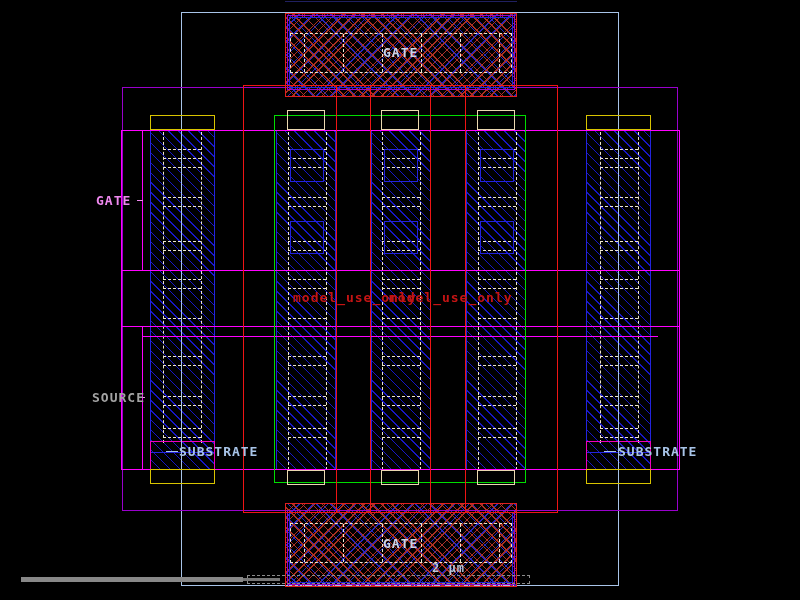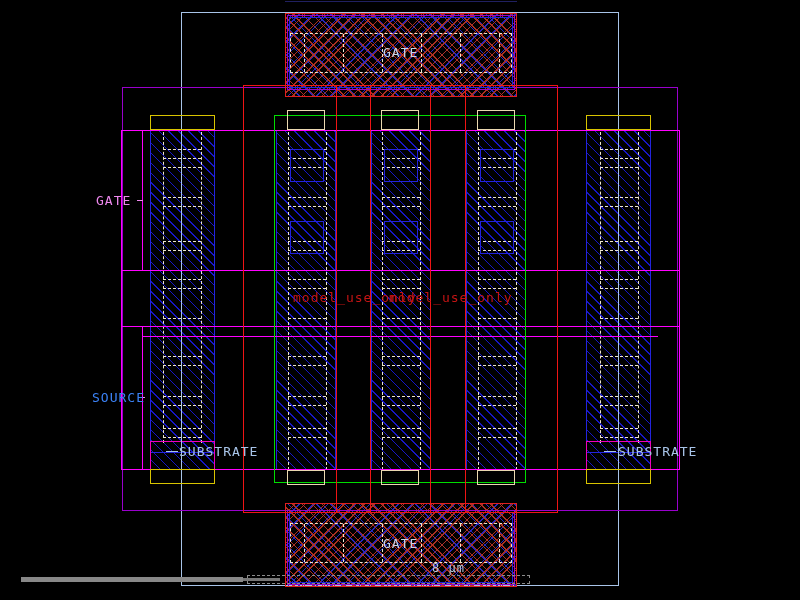--- a/index.html
+++ b/index.html
@@ -5,20 +5,21 @@
   html,body{margin:0;padding:0;background:#000;}
   *{box-sizing:border-box;}
   #stage{
     position:relative;width:800px;height:600px;background:#000;overflow:hidden;
     font-family:"DejaVu Sans Mono","Liberation Mono",monospace;
   }
   .abs{position:absolute;}
   .lbl{
     position:absolute;font-size:13px;letter-spacing:1px;white-space:pre;
     line-height:13px;
+    font-weight:bold;
   }
   .outline{position:absolute;background:transparent;}
   .hline{position:absolute;height:1px;}
   .vline{position:absolute;width:1px;}
   .finger{
     position:absolute;border:1px solid #2323dd;background:
       repeating-linear-gradient(45deg, transparent 0px, transparent 6px, #1717c4 6px, #1717c4 7px);
   }
   .gatebody{
     position:absolute;border:1px solid #e02020;background:
@@ -30,34 +31,34 @@
   .dashH{position:absolute;height:0;border-top:1px dashed #ece4cf;}
   .dashV{position:absolute;width:0;border-left:1px dashed #ece4cf;}
   .grayDash{position:absolute;border:1px dashed #8a8a8a;background:transparent;}
 </style>
 </head>
 <body>
 
 <div id="stage">
 
   <div class="lbl" style="left: 96px; top: 194px; color: rgb(238, 136, 238); z-index: 45;">GATE</div>
-  <div class="lbl" style="left: 92px; top: 391px; color: #3b82f6; z-index: 45;">SOURCE</div>
+  <div class="lbl" style="left: 92px; top: 391px; color: #a3a3a3; z-index: 45;">SOURCE</div>
   <div class="lbl" style="left: 179px; top: 445px; color: rgb(168, 196, 232); z-index: 45;">SUBSTRATE</div>
   <div class="lbl" style="left: 618px; top: 445px; color: rgb(168, 196, 232); z-index: 45;">SUBSTRATE</div>
 
   <div class="lbl" style="left: 293px; top: 291px; color: rgb(196, 20, 20); z-index: 45;">model_use_only</div>
   <div class="lbl" style="left: 389px; top: 291px; color: rgb(196, 20, 20); z-index: 45;">model_use_only</div>
 
   <div class="lbl" style="left:383px;top:46px;color:#c8d4e8;z-index:40;">GATE</div>
   <div class="lbl" style="left:383px;top:537px;color:#c8d4e8;z-index:40;">GATE</div>
 
   <div class="abs" style="left:21px;top:577px;width:222px;height:5px;background:#888;z-index:50;"></div>
   <div class="abs" style="left:243px;top:578px;width:37px;height:3px;background:#777;z-index:50;"></div>
   <div class="grayDash" style="left:247px;top:575px;width:283px;height:9px;z-index:50;"></div>
-  <div class="lbl" style="left:432px;top:562px;color:#b8c4d8;z-index:51;font-size:12px;">8 µm</div>
+  <div class="lbl" style="left:432px;top:562px;color:#b8c4d8;z-index:51;font-size:12px;">2 µm</div>
 <div class="hline" style="left: 285px; top: 1px; width: 232px; background: rgb(32, 32, 96); z-index: 1;"></div>
     <div class="finger" style="left: 150px; top: 130px; width: 65px; height: 340px; z-index: 2;">
       <div class="dashV" style="left: 12px; top: 1px; height: 311px;"></div>
       <div class="dashV" style="left: 50px; top: 1px; height: 311px;"></div>
       <div class="dashH" style="left: 12px; top: 18px; width: 38px;"></div>
       <div class="dashH" style="left: 12px; top: 27px; width: 38px;"></div>
       <div class="dashH" style="left: 12px; top: 36px; width: 38px;"></div>
       <div class="dashH" style="left: 12px; top: 66px; width: 38px;"></div>
       <div class="dashH" style="left: 12px; top: 75px; width: 38px;"></div>
       <div class="dashH" style="left: 12px; top: 110px; width: 38px;"></div>

